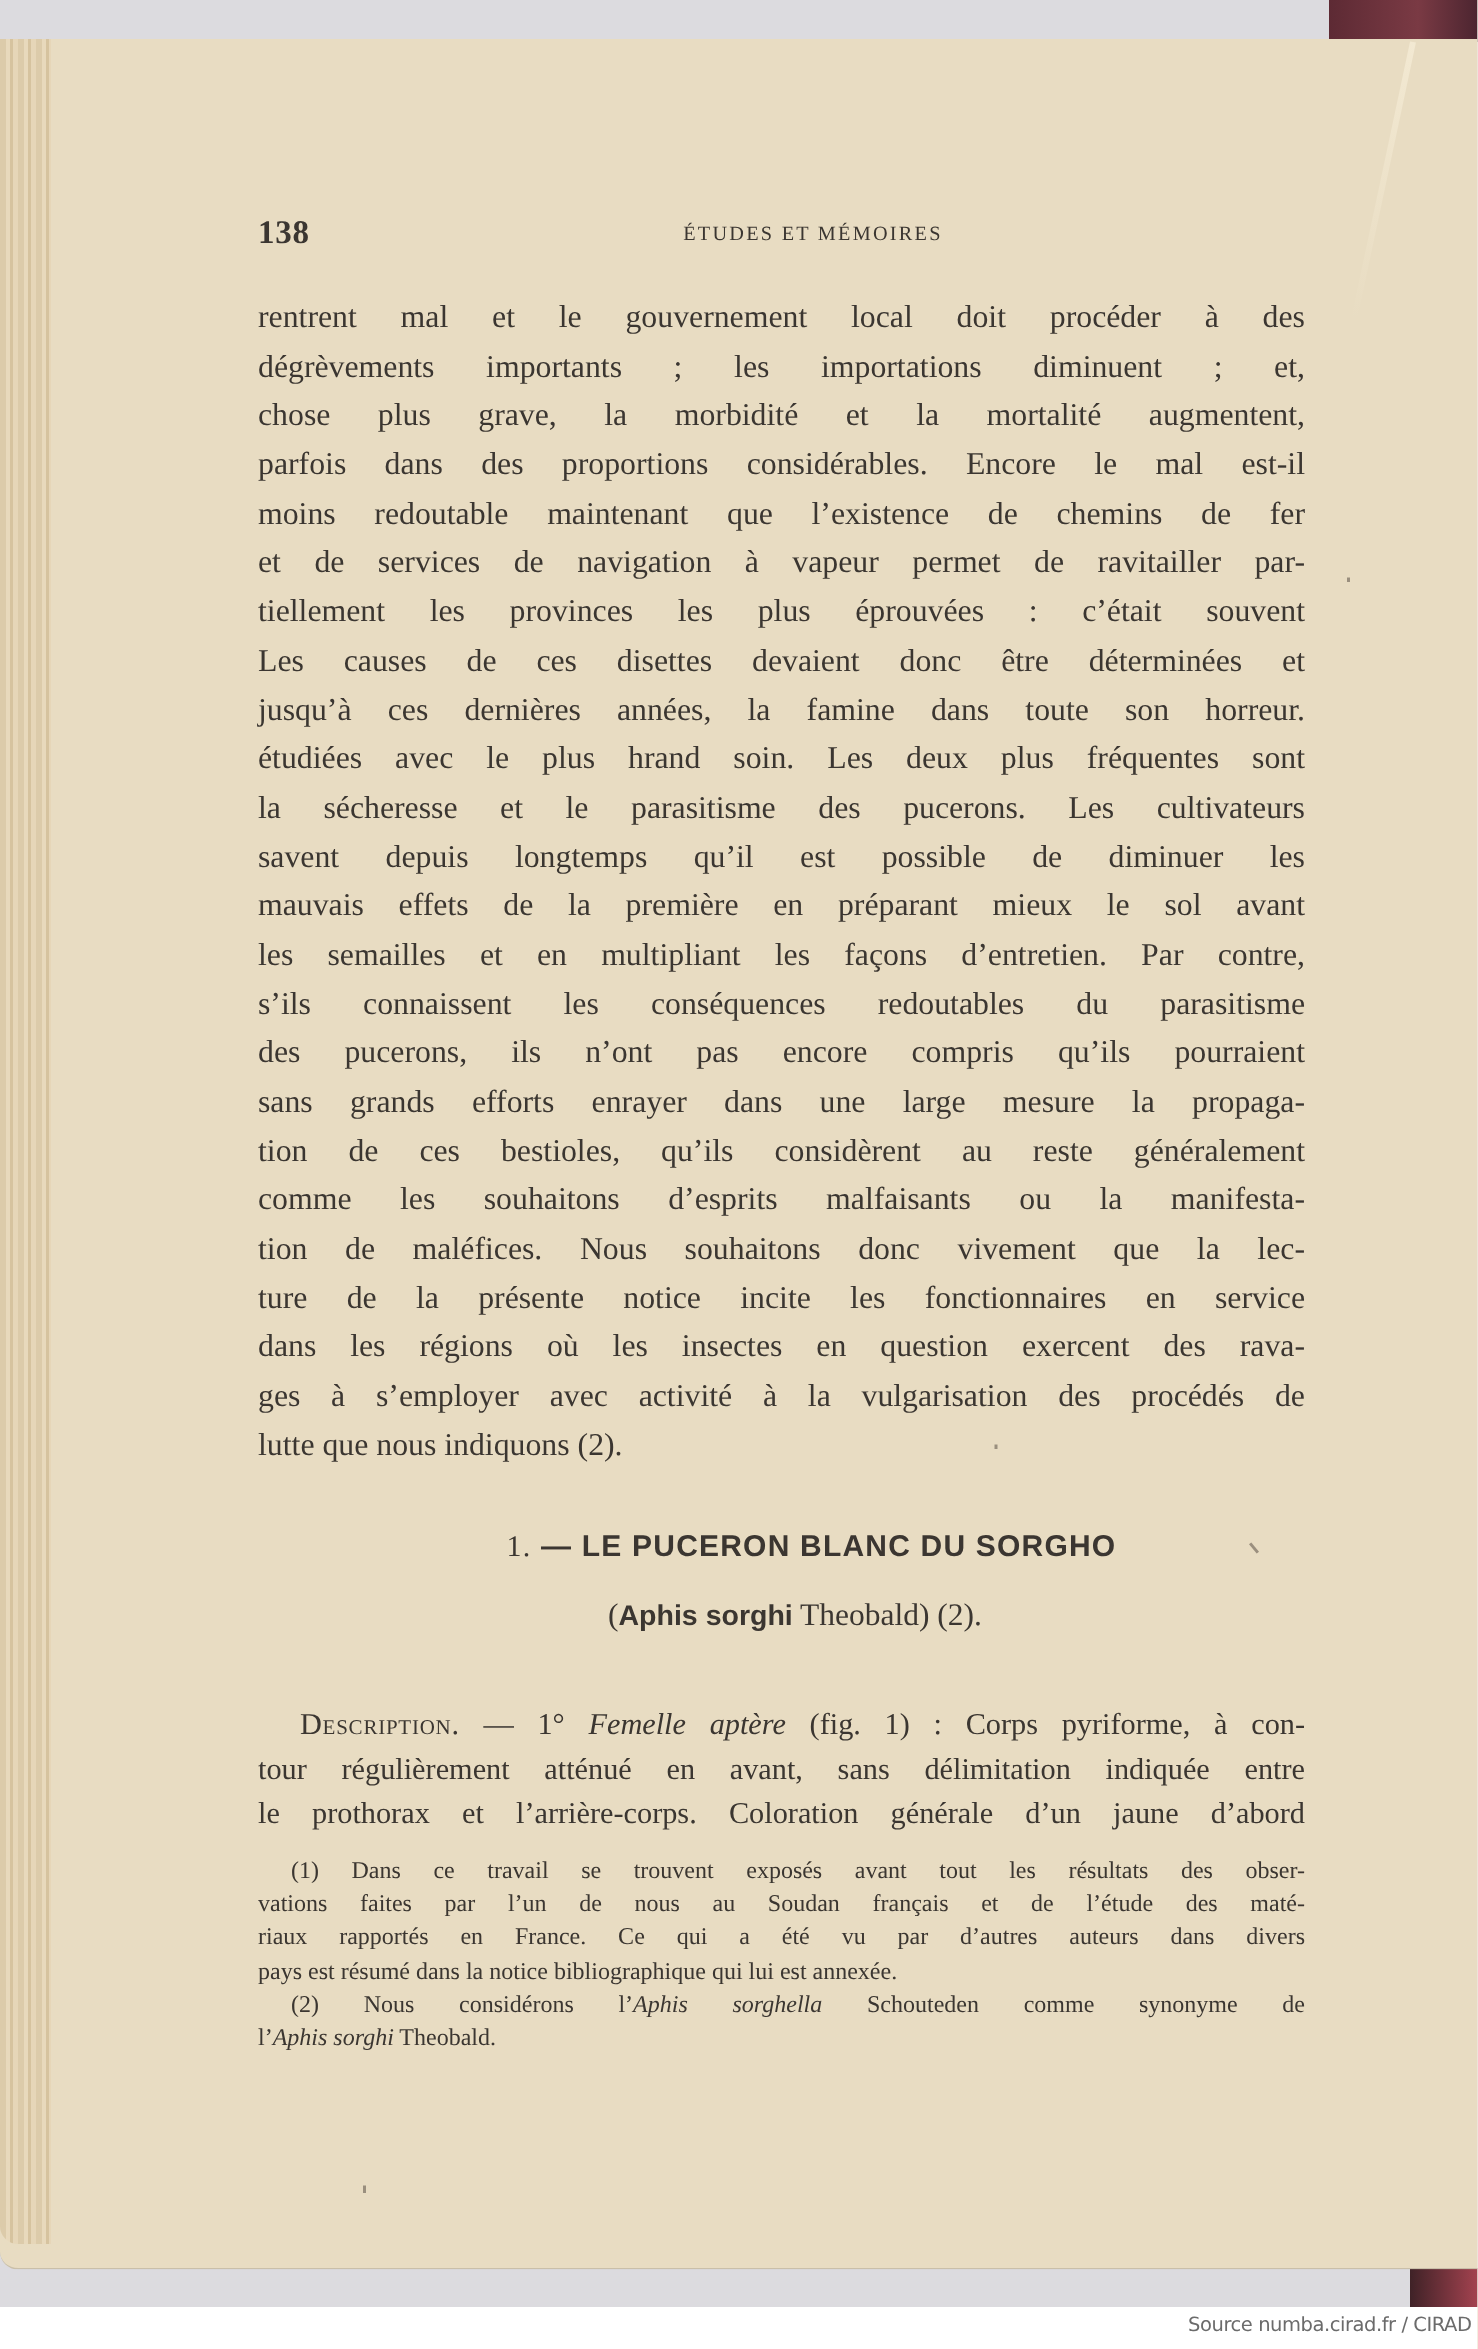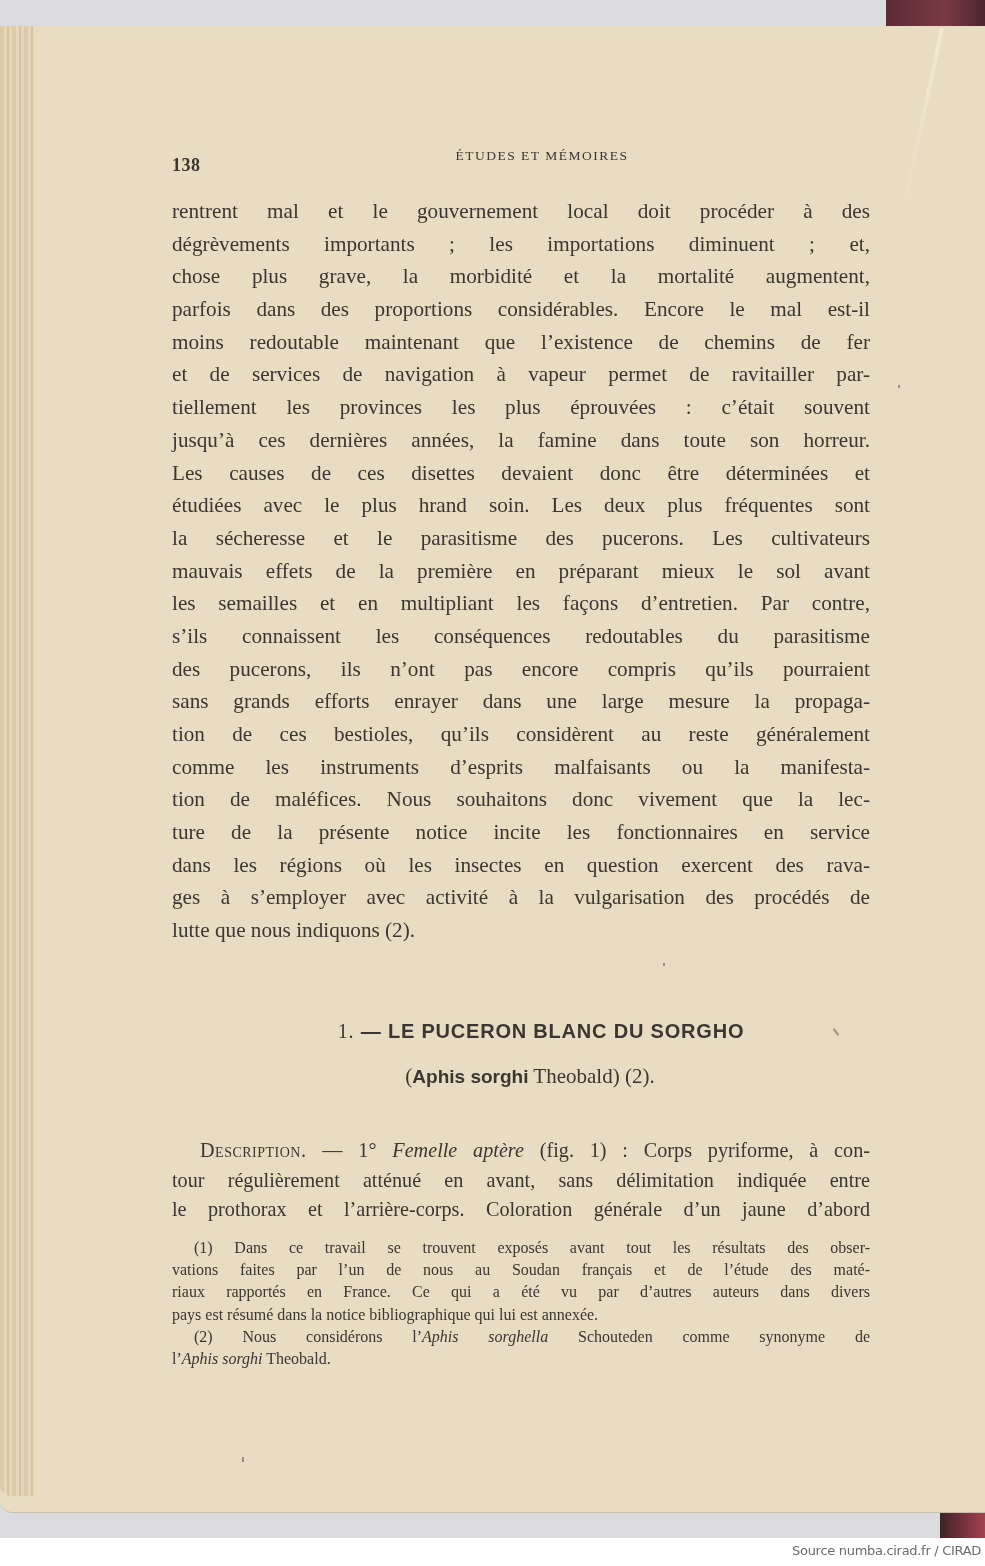--- a/index.html
+++ b/index.html
@@ -34,23 +34,22 @@
     .crease {
       position: absolute; left: 940px; top: 28px; width: 4px; height: 190px;
       background: linear-gradient(180deg, rgba(245,236,214,0.8), rgba(245,236,214,0));
       transform: rotate(12deg); transform-origin: top;
     }
     .ink { color: #3b3631; }
     .running-head {
       position: absolute; top: 142px; left: 172px; width: 700px; height: 30px;
     }
     .page-number {
-      position: absolute; left: 0; top: 0; font-size: 18px; font-weight: bold;
+      position: absolute; left: 0; top: 0; font-size: 22px; font-weight: bold;
       letter-spacing: 0.5px;
-      margin-top: 13px;
     }
     .header-title {
       position: absolute; left: 0; width: 100%; top: 6px; text-align: center;
       font-size: 13.5px; letter-spacing: 1.5px; padding-left: 40px; box-sizing: border-box;
     }
     .body-text {
       position: absolute; left: 172px; top: 195px; width: 698px;
       font-size: 21.2px; line-height: 32.7px;
     }
     .line {
@@ -111,31 +110,32 @@
 </div>
 
 <div class="body-text ink" id="body-lines">
     <span class="line">rentrent mal et le gouvernement local doit procéder à des</span>
     <span class="line">dégrèvements importants ; les importations diminuent ; et,</span>
     <span class="line">chose plus grave, la morbidité et la mortalité augmentent,</span>
     <span class="line">parfois dans des proportions considérables. Encore le mal est-il</span>
     <span class="line">moins redoutable maintenant que l’existence de chemins de fer</span>
     <span class="line">et de services de navigation à vapeur permet de ravitailler par-</span>
     <span class="line">tiellement les provinces les plus éprouvées : c’était souvent</span>
+    <span class="line">Les causes de ces disettes devaient donc être déterminées et</span>
     <span class="line">jusqu’à ces dernières années, la famine dans toute son horreur.</span>
-    <span class="line">Les causes de ces disettes devaient donc être déterminées et</span>
     <span class="line">étudiées avec le plus hrand soin. Les deux plus fréquentes sont</span>
     <span class="line">la sécheresse et le parasitisme des pucerons. Les cultivateurs</span>
+    <span class="line">savent depuis longtemps qu’il est possible de diminuer les</span>
     <span class="line">mauvais effets de la première en préparant mieux le sol avant</span>
     <span class="line">les semailles et en multipliant les façons d’entretien. Par contre,</span>
     <span class="line">s’ils connaissent les conséquences redoutables du parasitisme</span>
     <span class="line">des pucerons, ils n’ont pas encore compris qu’ils pourraient</span>
     <span class="line">sans grands efforts enrayer dans une large mesure la propaga-</span>
     <span class="line">tion de ces bestioles, qu’ils considèrent au reste généralement</span>
-    <span class="line">comme les instruments d’esprits malfaisants ou la manifesta-</span>
+    <span class="line">comme les souhaitons d’esprits malfaisants ou la manifesta-</span>
     <span class="line">tion de maléfices. Nous souhaitons donc vivement que la lec-</span>
     <span class="line">ture de la présente notice incite les fonctionnaires en service</span>
     <span class="line">dans les régions où les insectes en question exercent des rava-</span>
     <span class="line">ges à s’employer avec activité à la vulgarisation des procédés de</span>
     <span class="line last">lutte que nous indiquons (2).</span>
   </div>
 
 <div class="section-title ink">
   <span class="num">1.</span>
   <span>—</span>

